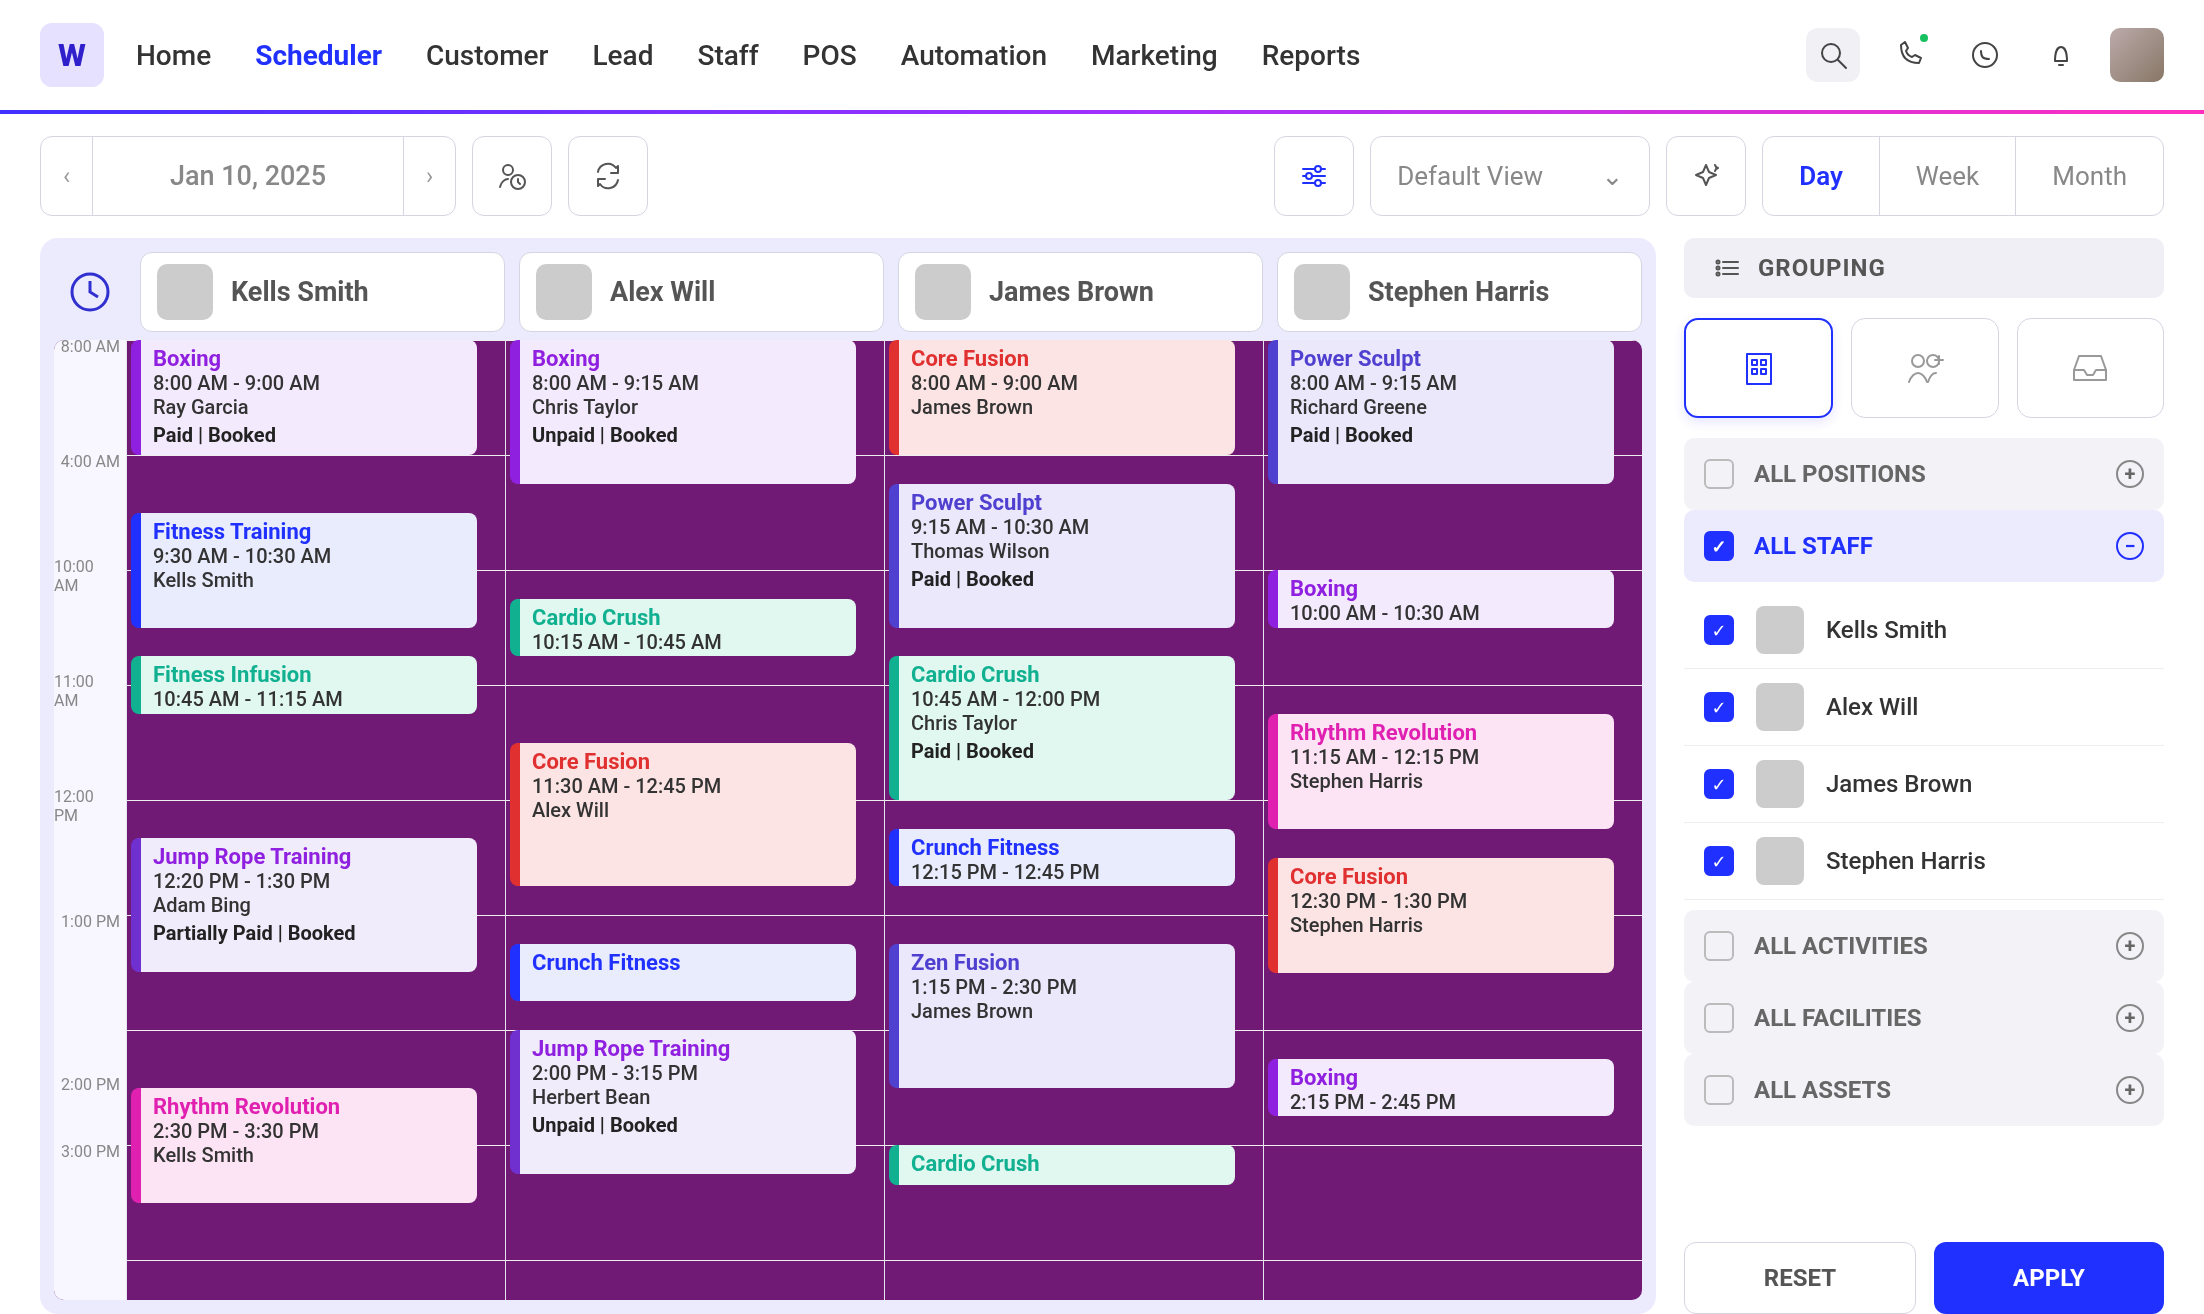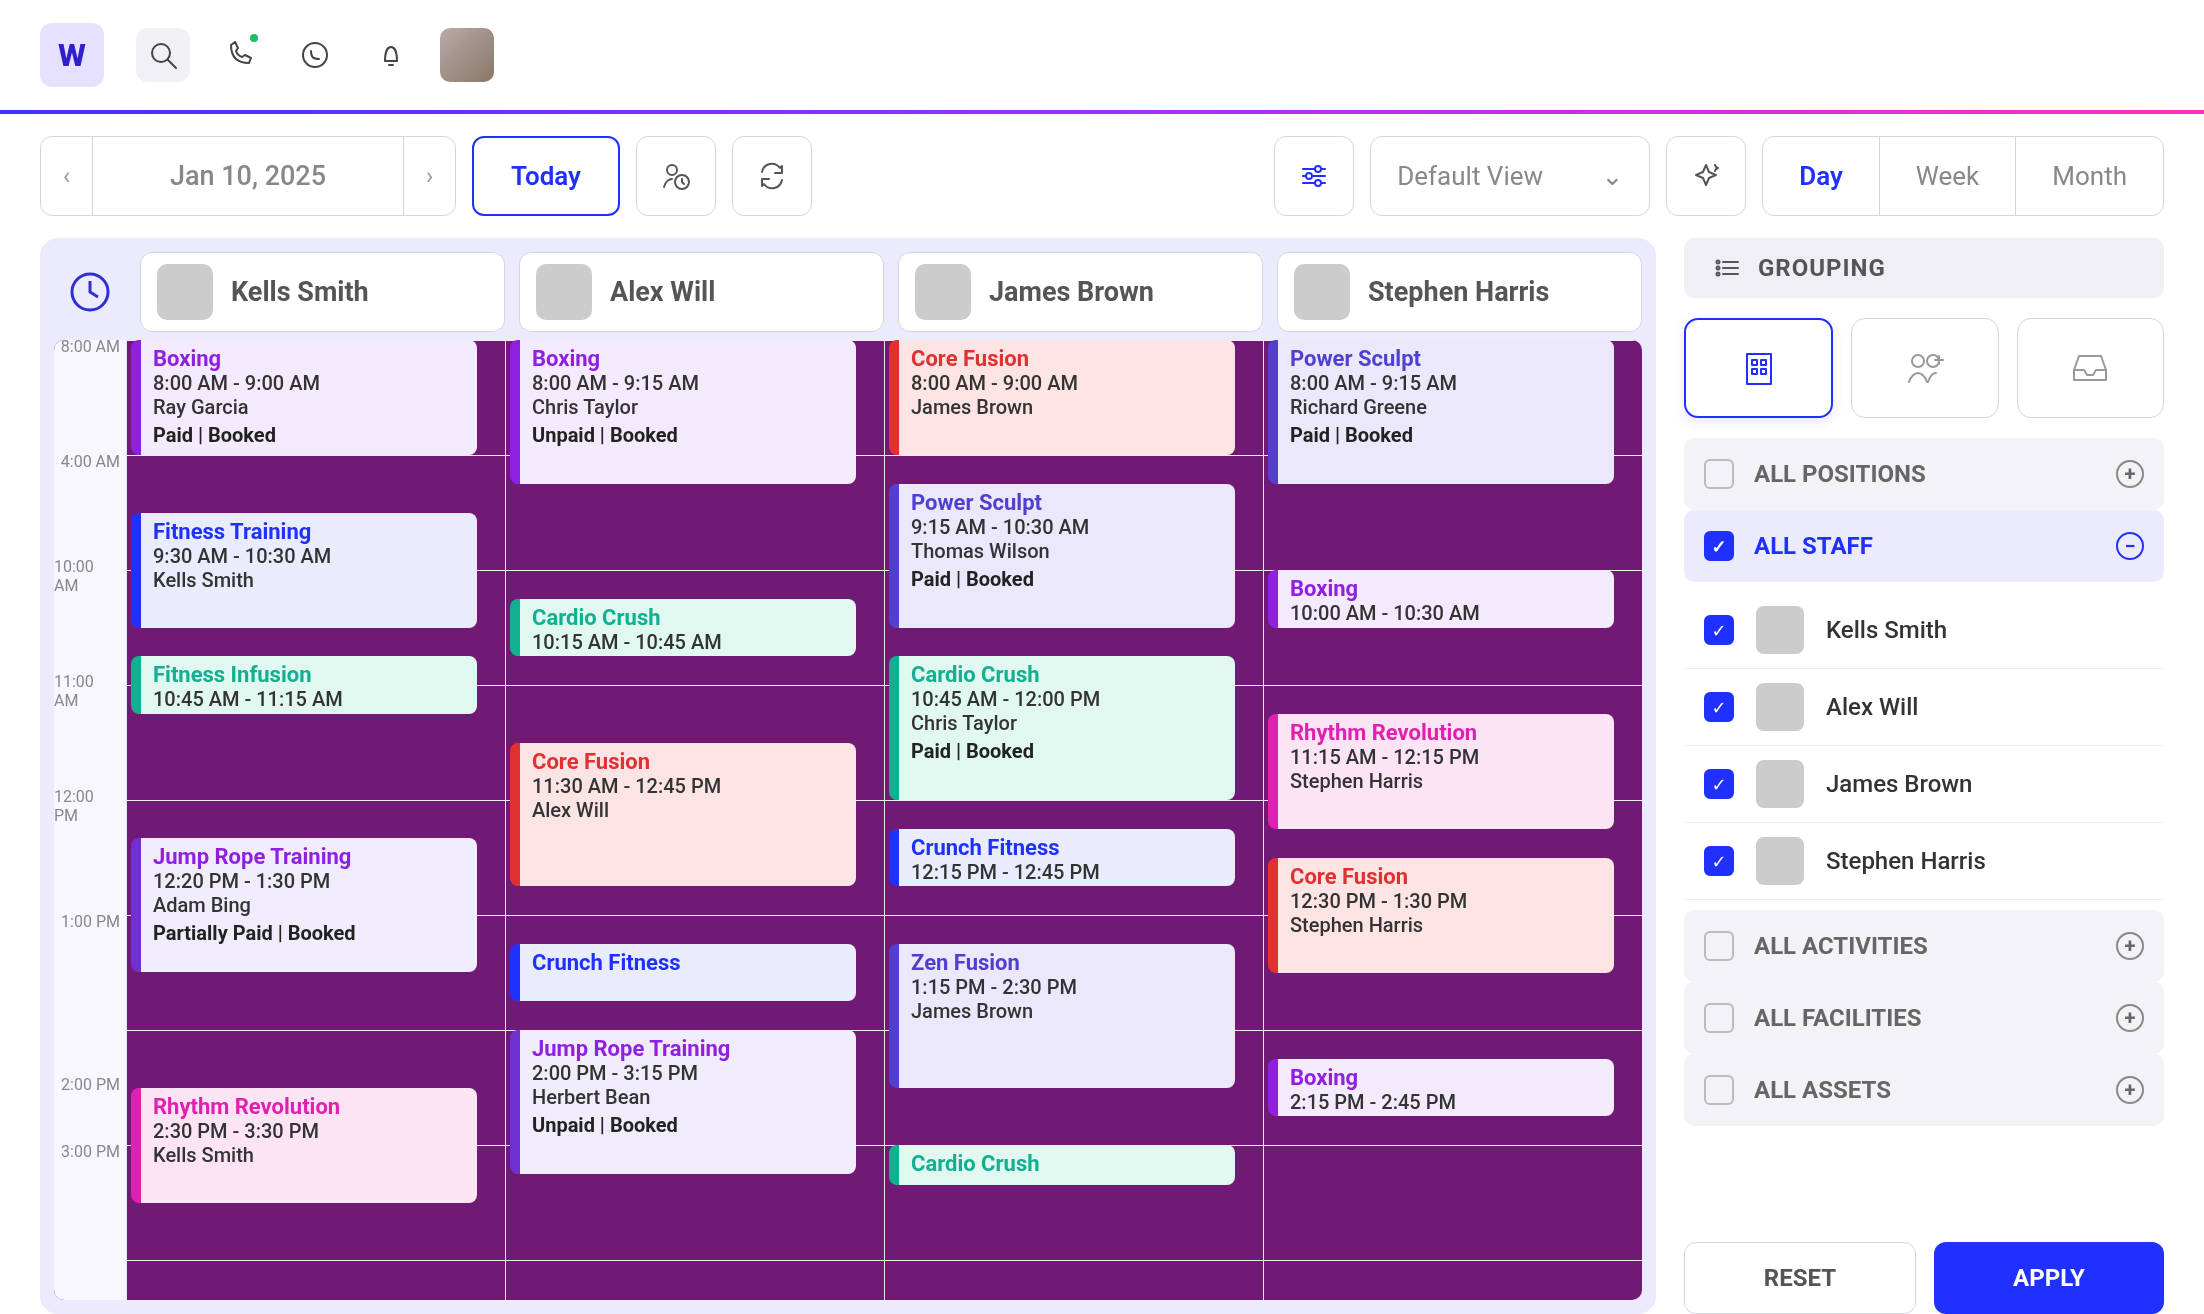--- a/index.html
+++ b/index.html
@@ -75,20 +75,31 @@
 .fbtn{flex:1;height:72px;border-radius:12px;font-size:24px;font-weight:700;display:flex;align-items:center;justify-content:center;cursor:pointer}
 .fbtn.reset{border:1.5px solid #d5d5e2;background:#fff;color:#555}
 .fbtn.apply{background:#2030ff;color:#fff}
 svg.ico{width:32px;height:32px;stroke:currentColor;fill:none;stroke-width:2;stroke-linecap:round;stroke-linejoin:round}
 </style>
 </head>
 <body>
 
 <div class="topnav">
   <div class="logo">W</div>
+  <div class="nav-links" id="nav-links">
+      <a>Home</a>
+      <a class="active">Scheduler</a>
+      <a>Customer</a>
+      <a>Lead</a>
+      <a>Staff</a>
+      <a>POS</a>
+      <a>Automation</a>
+      <a>Marketing</a>
+      <a>Reports</a>
+    </div>
   <div class="nav-right">
     <div class="icon-btn search">
         <svg class="ico">
           <circle cx="14" cy="14" r="9"></circle>
           <line x1="21" y1="21" x2="29" y2="29"></line>
         </svg>
       </div>
     <div class="icon-btn badge-dot">
         <svg class="ico">
           <path d="M8 6c0 12 6 18 18 18l2-5-6-3-3 2c-3-1-5-3-6-6l2-3-3-6z"></path>
@@ -109,21 +120,20 @@
     <div class="avatar"></div>
   </div>
 </div>
 
 <div class="toolbar">
   <div class="date-nav">
     <div class="arr">‹</div>
     <div class="label">Jan 10, 2025</div>
     <div class="arr">›</div>
   </div>
-  <div class="btn today">Today</div>
   <div class="btn icon-only">
       <svg class="ico">
         <circle cx="12" cy="10" r="5"></circle>
         <path d="M4 27c1-5 5-8 8-8"></path>
         <circle cx="22" cy="22" r="7"></circle>
         <path d="M22 19v3l2 2"></path>
       </svg>
     </div>
   <div class="btn icon-only">
       <svg class="ico">

